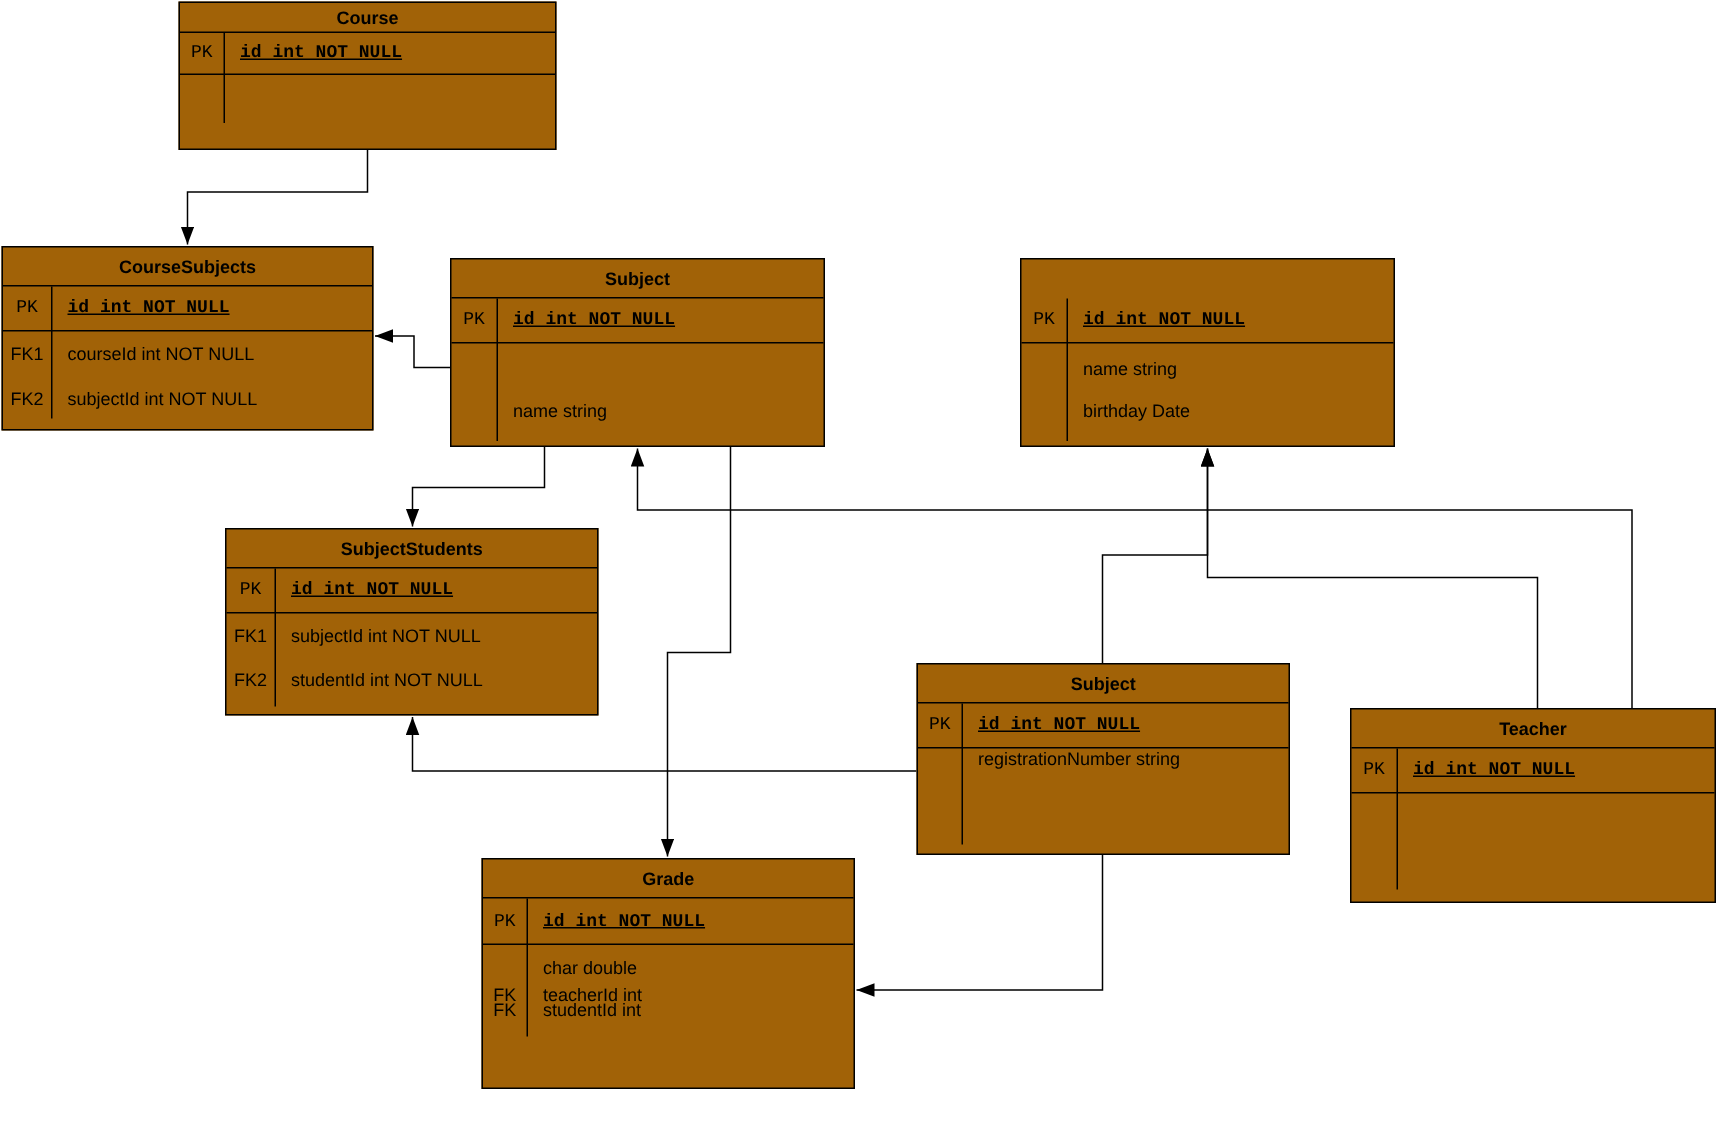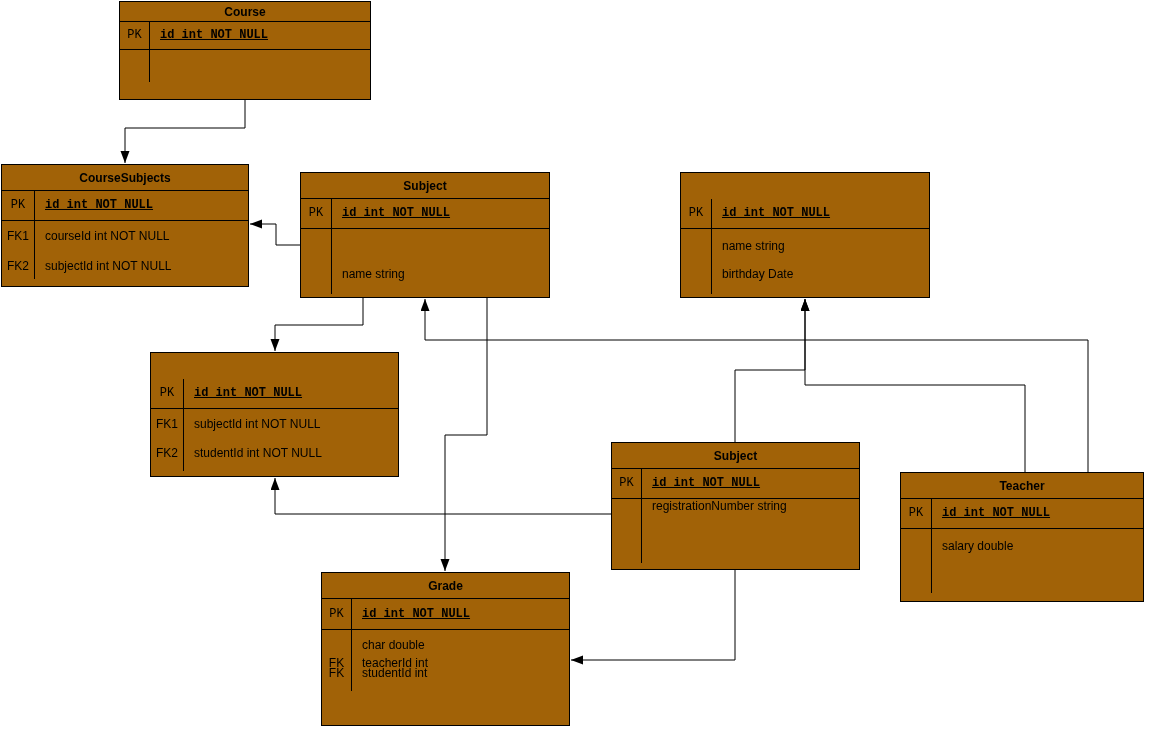--- a/index.html
+++ b/index.html
@@ -110,20 +110,21 @@
       </div>
       <div class="trow" style="top:38px">
         <span class="key" style="width:30px"></span>
         <span class="val" style="left:41px">birthday Date</span>
       </div>
     </div>
     <div class="vdiv" style="left:30px;top:26px;height:95px"></div>
   </div>
 
   <div class="etable" style="left:150px;top:352px;width:249px;height:125px">
+    <div class="thead" style="height:26px">SubjectStudents</div>
     <div class="pkrow" style="top:26px;height:30px">
       <span class="key" style="width:32px;line-height:29px">PK</span>
       <span class="val pkval" style="left:43px;line-height:29px">id int NOT NULL</span>
     </div>
     <div class="tbody" style="top:56px">
       <div class="trow" style="top:8px">
         <span class="key" style="width:32px">FK1</span>
         <span class="val" style="left:43px">subjectId int NOT NULL</span>
       </div>
       <div class="trow" style="top:37px">
@@ -148,26 +149,20 @@
     </div>
     <div class="vdiv" style="left:29px;top:26px;height:94px"></div>
   </div>
 
   <div class="etable" style="left:900px;top:472px;width:244px;height:130px">
     <div class="thead" style="height:26px">Teacher</div>
     <div class="pkrow" style="top:26px;height:30px">
       <span class="key" style="width:30px;line-height:29px">PK</span>
       <span class="val pkval" style="left:41px;line-height:29px">id int NOT NULL</span>
     </div>
-    <div class="tbody" style="top:56px">
-      <div class="trow" style="top:10px">
-        <span class="key" style="width:30px"></span>
-        <span class="val" style="left:41px">salary double</span>
-      </div>
-    </div>
     <div class="vdiv" style="left:30px;top:26px;height:94px"></div>
   </div>
 
   <div class="etable" style="left:321px;top:572px;width:249px;height:154px">
     <div class="thead" style="height:26px">Grade</div>
     <div class="pkrow" style="top:26px;height:31px">
       <span class="key" style="width:29px;line-height:30px">PK</span>
       <span class="val pkval" style="left:40px;line-height:30px">id int NOT NULL</span>
     </div>
     <div class="tbody" style="top:57px">

